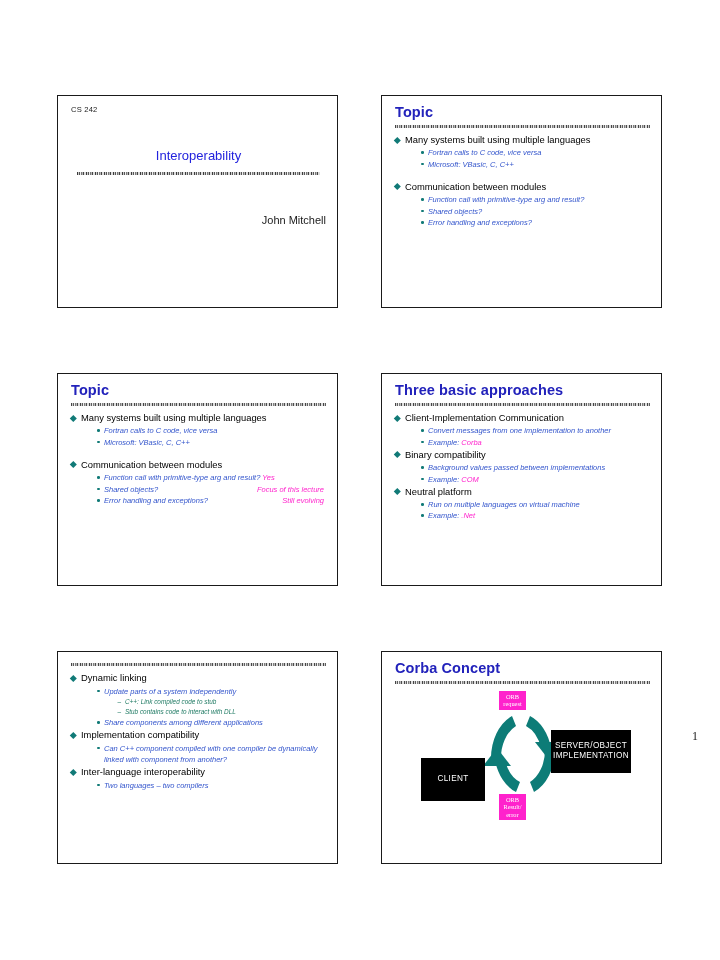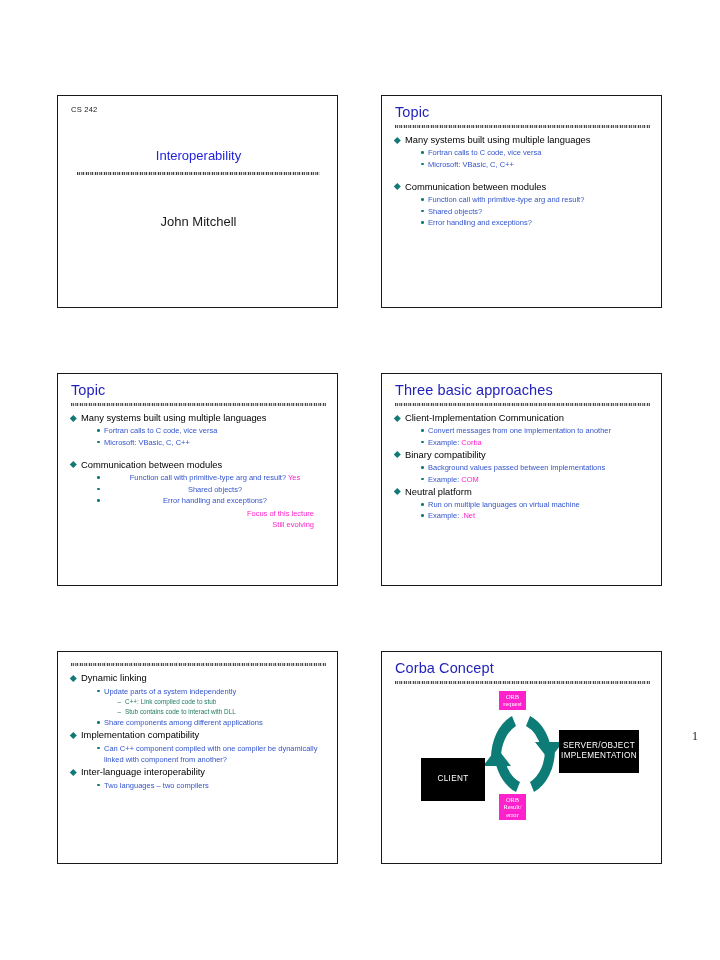--- a/index.html
+++ b/index.html
@@ -43,21 +43,21 @@
     left: 13px;
     right: 11px;
     top: 9px;
     bottom: 6px;
   }
 
   
   .s-title {
     color: #2222bb;
     font-size: 14.5px;
-    font-weight: 400;
+    font-weight: 700;
     letter-spacing: 0.1px;
     line-height: 1.1;
     margin: 0;
     padding: 0 0 2px 0;
     white-space: nowrap;
   }
   .s-title.small { font-size: 13.6px; }
 
   
   .rule {
@@ -107,22 +107,22 @@
         #777 4px, #777 5px,
         #b5b5b5 5px, #b5b5b5 6px,
         #444 6px, #444 7px,
         #dcdcdc 7px, #dcdcdc 9px),
       repeating-linear-gradient(0deg,
         rgba(0,0,0,0.30) 0px, rgba(0,0,0,0.30) 1px,
         rgba(0,0,0,0.05) 1px, rgba(0,0,0,0.05) 3px);
   }
   .cover-author {
     color: #1a1a1a;
-    font-size: 13px;
-    text-align: center;
+    font-size: 11px;
+    text-align: right;
     margin: 39px 0 0 0;
   }
 
   
   ul.lv1 {
     list-style: none;
     margin: 0;
     padding: 0;
   }
   ul.lv1 > li.b1 {
@@ -140,20 +140,21 @@
     top: 3.6px;
     width: 4.6px;
     height: 4.6px;
     background: #117a77;
     transform: rotate(45deg);
   }
   ul.lv2 {
     list-style: none;
     margin: 1px 0 0 0;
     padding: 0 0 0 16px;
+    font-style: italic;
   }
   ul.lv2 > li.b2 {
     position: relative;
     padding-left: 7px;
     color: #3355cc;
     font-size: 7.5px;
     line-height: 1.52;
     white-space: nowrap;
   }
   ul.lv2 > li.b2 > .dot {
@@ -189,24 +190,23 @@
 
   .wrap2 { white-space: normal !important; }
 
   
   .anno {
     color: #ff22cc;
   }
   .anno-r {
     color: #ff22cc;
     position: absolute;
-    right: 12px;
-    margin-top: 24px;
-  }
-  li.b2.with-anno { position: relative; text-align: center; }
+    right: 2px;
+  }
+  li.b2.with-anno { position: relative; }
 
   
   .corba-stage {
     position: relative;
     width: 100%;
     height: 128px;
     margin-top: 4px;
   }
   .ring {
     position: absolute;
@@ -230,21 +230,21 @@
     letter-spacing: 0.3px;
   }
   .nodebox.client {
     left: 26px;
     top: 40px;
     width: 64px;
     height: 43px;
     margin-top: 28px;
   }
   .nodebox.server {
-    left: 164px;
+    left: 156px;
     top: 40px;
     width: 80px;
     height: 43px;
   }
   .nodebox .l1 { display: block; }
   .nodebox .l2 { display: block; }
 
   .orbbox {
     position: absolute;
     background: #ff22cc;

